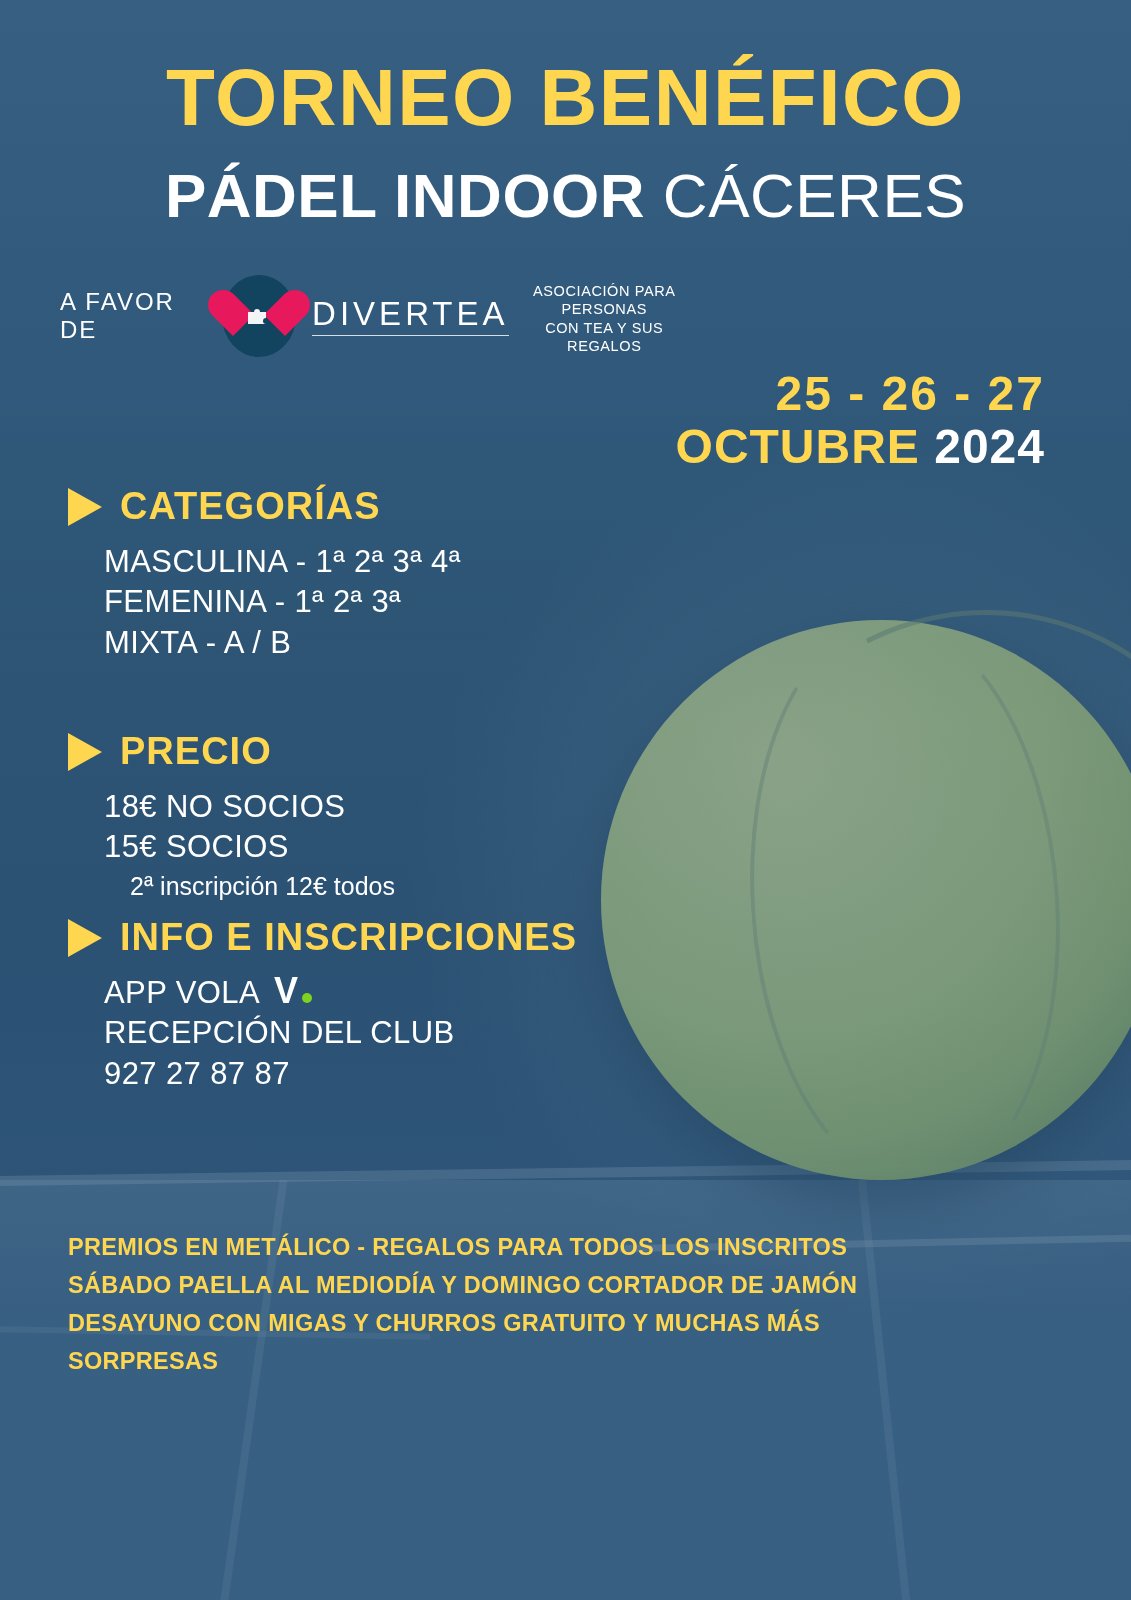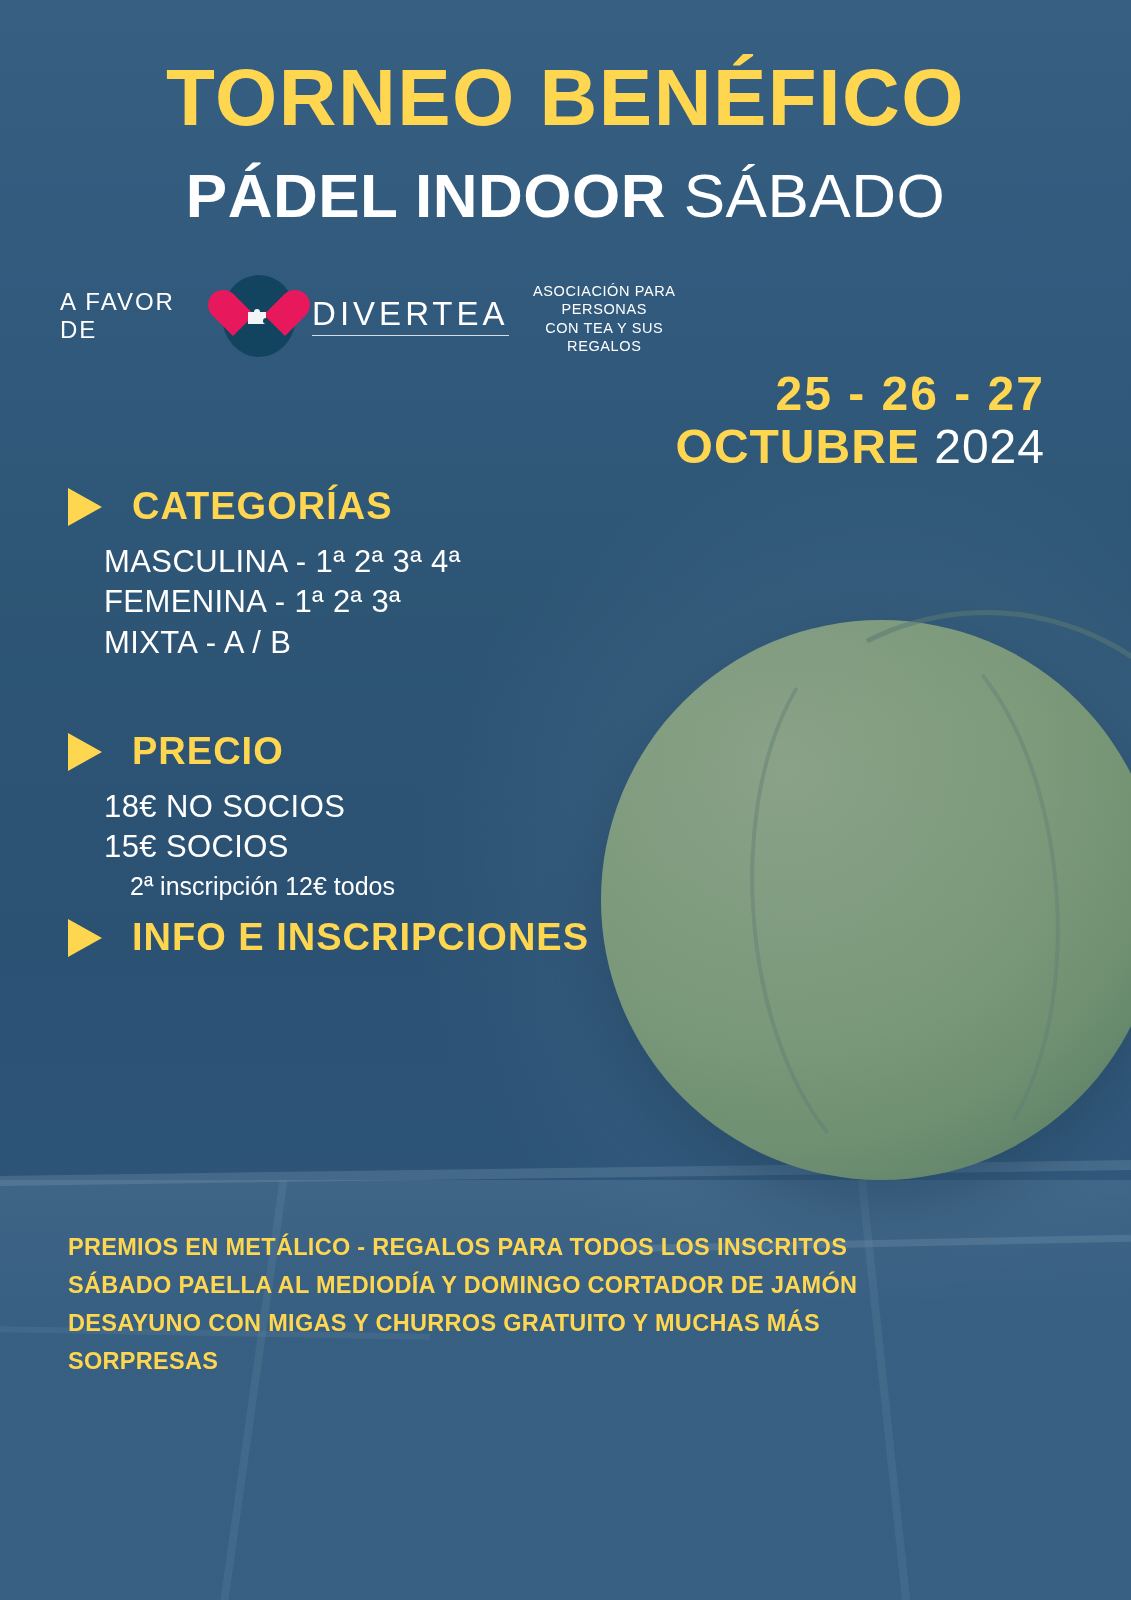--- a/index.html
+++ b/index.html
@@ -203,28 +203,28 @@
     color: #ffd64f;
     letter-spacing: 2px;
     line-height: 1.1;
   }
   .dates .line2 {
     font-size: 48px;
     line-height: 1.1;
     letter-spacing: 1px;
   }
   .dates .line2 .mon { font-weight: 800; color: #ffd64f; }
-  .dates .line2 .yr  { font-weight: 400; color: #ffffff; }
+  .dates .line2 .yr  { font-weight: 700; color: #ffffff; }
 
   
   .section { position: absolute; left: 68px; }
   .sec-head {
     display: flex;
     align-items: center;
-    gap: 30px;
+    gap: 18px;
   }
   .tri {
     width: 0; height: 0;
     border-left: 34px solid #ffd64f;
     border-top: 19px solid transparent;
     border-bottom: 19px solid transparent;
   }
   .sec-title {
     font-size: 38px;
     font-weight: 800;
@@ -300,21 +300,21 @@
     <div class="ball-seam2"></div>
   </div>
 
   <div class="tint"></div>
 
   <div class="content">
 
     <div class="title1">TORNEO BENÉFICO</div>
     <div class="title2">
       <span class="bold">PÁDEL INDOOR</span>
-      <span class="light">SÁBADO</span>
+      <span class="light">CÁCERES</span>
     </div>
 
     <div class="favor-row">
       <div class="favor-label">A FAVOR DE</div>
       <div class="logo-badge">
         <div class="logo-heart">
           <div class="lobe left"></div>
           <div class="lobe right"></div>
           <div class="puzzle">
             <svg width="30" height="22" viewBox="0 0 30 22" aria-hidden="true">
@@ -362,20 +362,31 @@
         <div>15€ SOCIOS</div>
       </div>
       <div class="note">2ª inscripción 12€ todos</div>
     </div>
 
     <div class="section" style="top: 916px;">
       <div class="sec-head">
         <span class="tri"></span>
         <span class="sec-title">INFO E INSCRIPCIONES</span>
       </div>
+      <div class="sec-body">
+        <div class="vola-row">
+          <span>APP VOLA</span>
+          <span class="vola-mark">
+            <span class="vola-v">V</span>
+            <span class="vola-dot"></span>
+          </span>
+        </div>
+        <div>RECEPCIÓN DEL CLUB</div>
+        <div>927 27 87 87</div>
+      </div>
     </div>
 
     <div class="footer">
       <div>PREMIOS EN METÁLICO - REGALOS PARA TODOS LOS INSCRITOS</div>
       <div>SÁBADO PAELLA AL MEDIODÍA Y DOMINGO CORTADOR DE JAMÓN</div>
       <div>DESAYUNO CON MIGAS Y CHURROS GRATUITO Y MUCHAS MÁS</div>
       <div>SORPRESAS</div>
     </div>
 
   </div>

